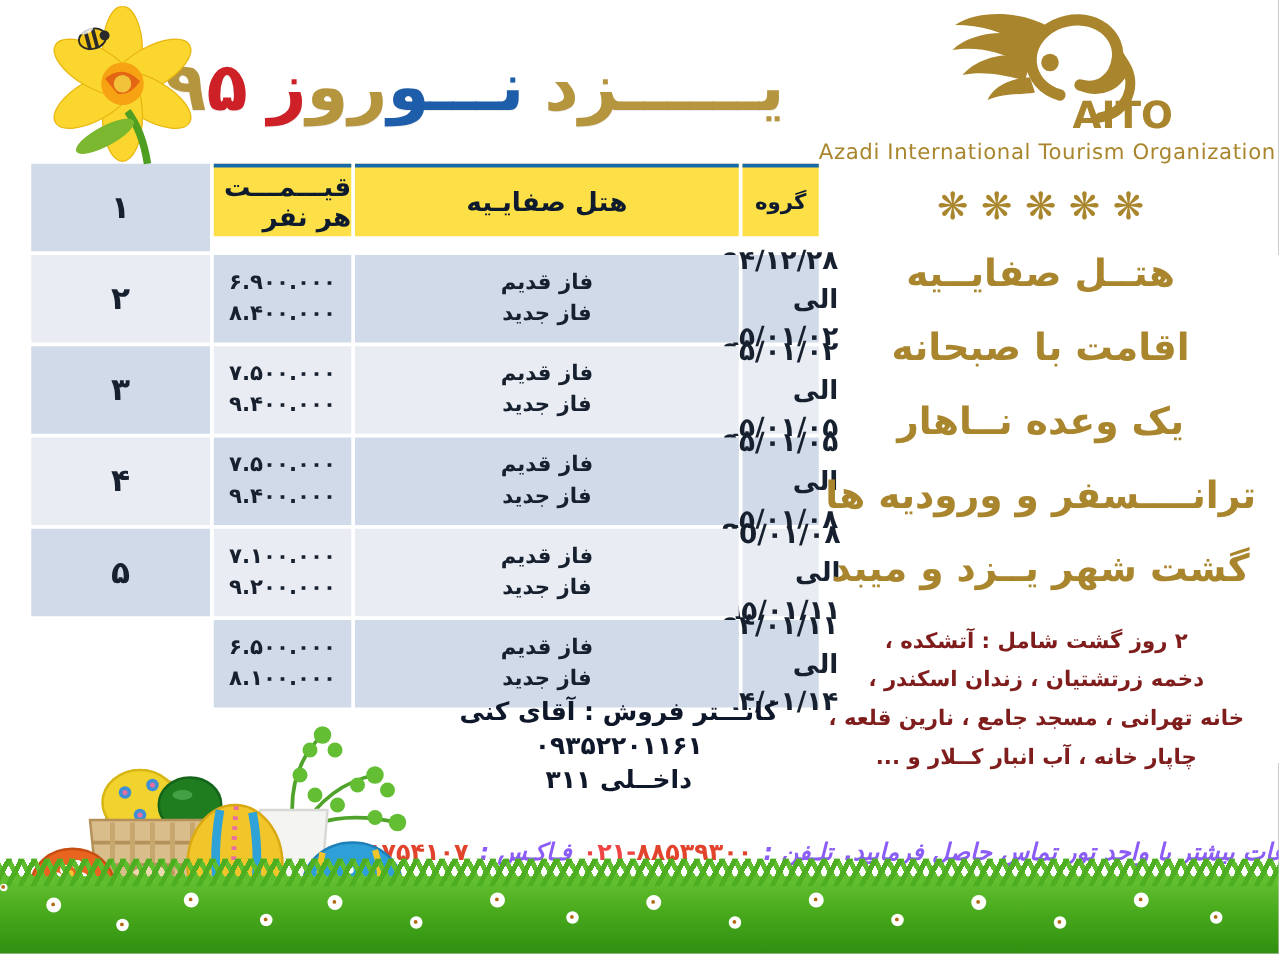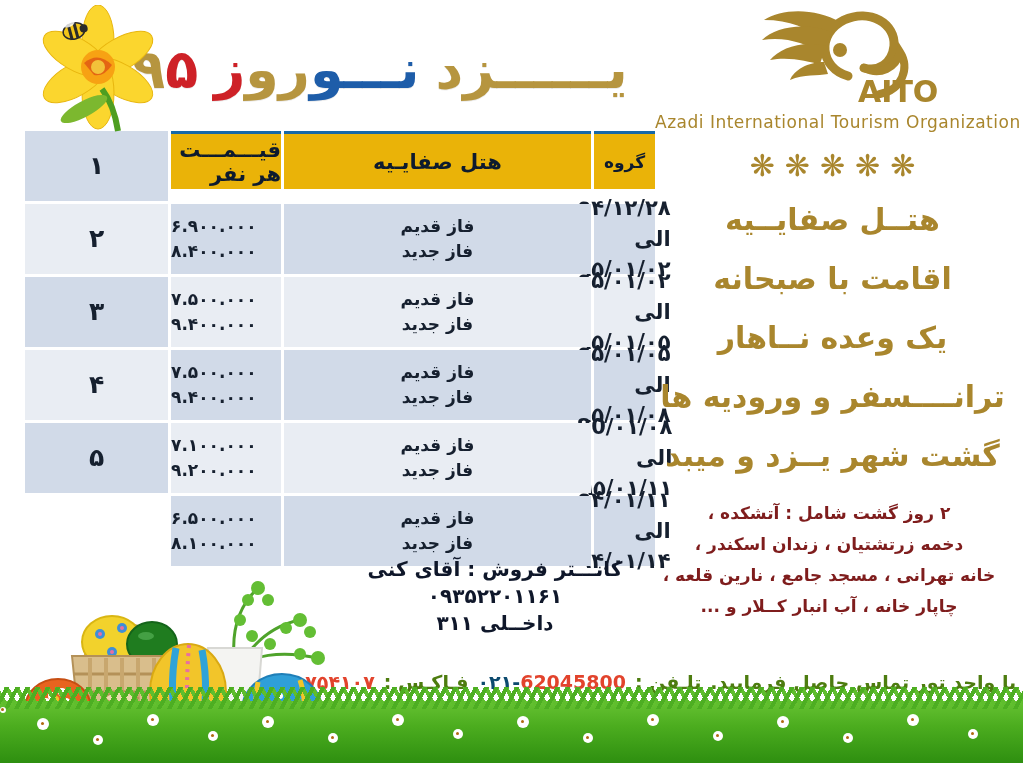--- a/index.html
+++ b/index.html
@@ -21,36 +21,36 @@
   .logo svg{display:block; margin:0 auto;}
   .logo-caption{color:#A9862D; font-size:17px; letter-spacing:.5px; margin-top:2px; white-space:nowrap;}
   
   .table{
     position:absolute; left:25px; top:131px; width:630px;
     display:grid; direction:rtl;
     grid-template-columns:61px 307px 110px 143px;
     grid-auto-rows:70px; gap:3px; background:#ffffff;
   }
   .th{
-    background:#eab308; color:#0E1B2E; font-weight:bold; font-size:21px;
+    background:#fde047; color:#0E1B2E; font-weight:bold; font-size:21px;
     display:flex; align-items:center; justify-content:center; height:55px;
     border-top:3px solid #1668A8;
   }
   .th.small{font-size:17px;}
   .cell{
     display:flex; flex-direction:column; align-items:center; justify-content:center;
     color:#16202F; font-weight:bold; line-height:1.45;
   }
   .trow{display:contents;}
   .band-dark > .cell{background:#D1DAE8;}
   .band-light > .cell{background:#E9EDF3;}
   .c-group{font-size:25px;}
   .c-date{font-size:21px;}
   .c-hotel{font-size:17px;}
-  .c-price{font-size:17px;align-items:flex-end;}
+  .c-price{font-size:17px;}
   
   .ornaments{
     position:absolute; left:660px; top:148px; width:355px; text-align:center;
     color:#A9862D; font-size:30px; letter-spacing:10px; font-weight:bold;
   }
   .highlights{
     position:absolute; left:650px; top:190px; width:365px; text-align:center;
     color:#A9862D; font-weight:bold; font-size:30px; line-height:59px; direction:rtl;
     white-space:nowrap;
   }
@@ -63,21 +63,21 @@
   .sales{
     position:absolute; left:330px; top:556px; width:330px; text-align:center;
     color:#0f172a; font-weight:bold; font-size:20px; line-height:27px; direction:rtl;
   }
   
   .contact{
     position:absolute; left:282px; top:663px; width:736px; height:38px;
     display:flex; direction:ltr; align-items:center; gap:9px;
     font-weight:bold; font-size:19px; white-space:nowrap;
   }
-  .g{color:#4d7c0f;} .num-red{color:#E2432C;} .num-orange{color:#0c4a6e;}
+  .g{color:#8b5cf6;font-style:italic;} .num-red{color:#E2432C;} .num-orange{color:#ef4444;}
   .telgrp{display:flex; direction:ltr; gap:0;}
   
   .grass{
     position:absolute; left:0; bottom:0; width:1023px; height:62px; z-index:3;
     background:linear-gradient(#66C232 0%, #4CAD1F 40%, #2E8F10 100%);
   }
   .grass-blades{
     position:absolute; left:0; top:-14px; width:100%; height:22px;
     background:
       repeating-linear-gradient(-62deg, transparent 0 5px, #4DAE22 5px 9px),
@@ -246,21 +246,21 @@
     <div>۰۹۳۵۲۲۰۱۱۶۱</div>
     <div>داخــلی ۳۱۱</div>
   </div>
 
   <div class="contact">
     <span class="num-red">۸۸۷۵۴۱۰۷</span>
     <span class="g" dir="rtl">فـاکـس :</span>
     <span class="telgrp">
         <span class="num-orange">۰۲۱</span>
         <span class="num-orange">-</span>
-        <span class="num-red">62045800</span>
+        <span class="num-red">۸۸۵۳۹۳۰۰</span>
       </span>
     <span class="g" dir="rtl">تلـفن :</span>
     <span class="g" dir="rtl">جهت کسب اطلاعات بیشتر با واحد تور تماس حاصل فرمایید.</span>
   </div>
 
   <svg class="eggs" width="330" height="190" viewBox="0 0 330 190">
 
     <g stroke="#4FA32B" stroke-width="3" fill="none">
       <path d="M235,95 C230,60 240,35 258,18"></path>
       <path d="M240,95 C255,70 275,55 300,50"></path>

